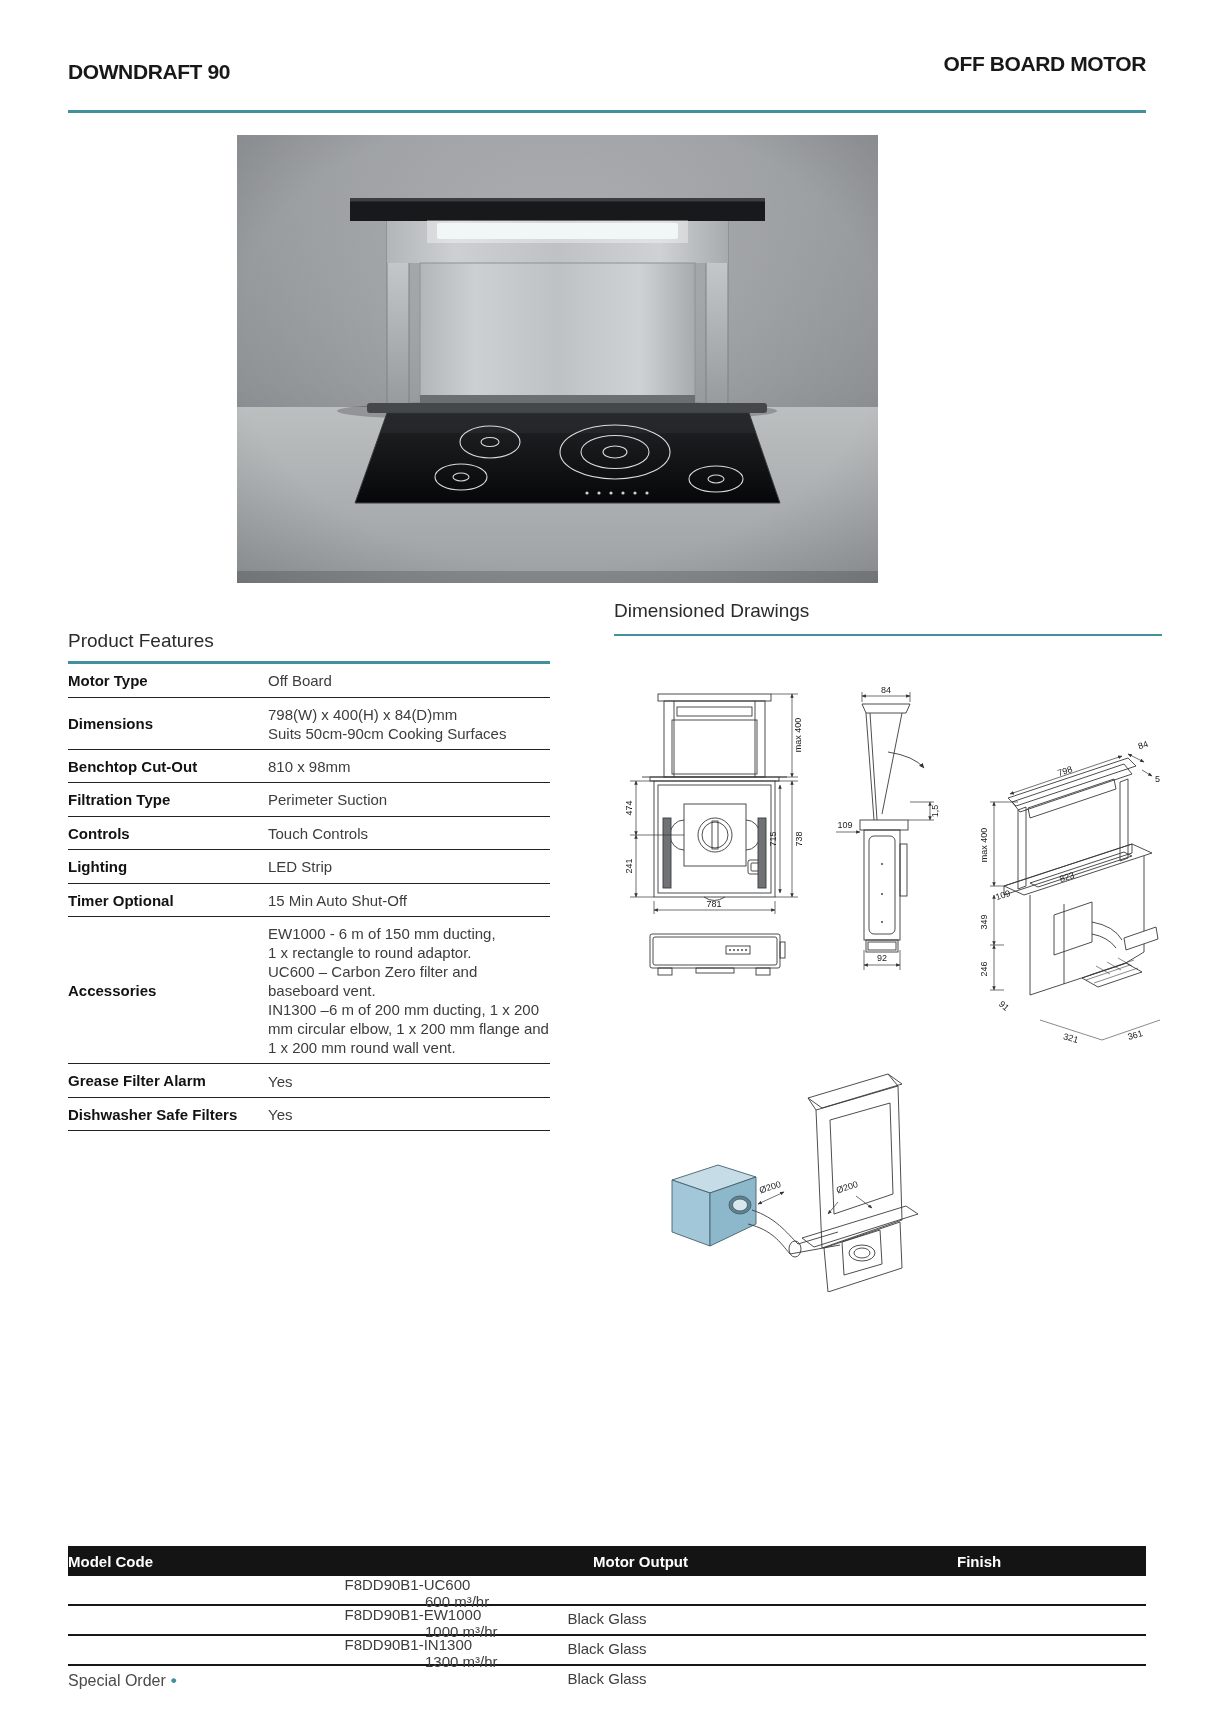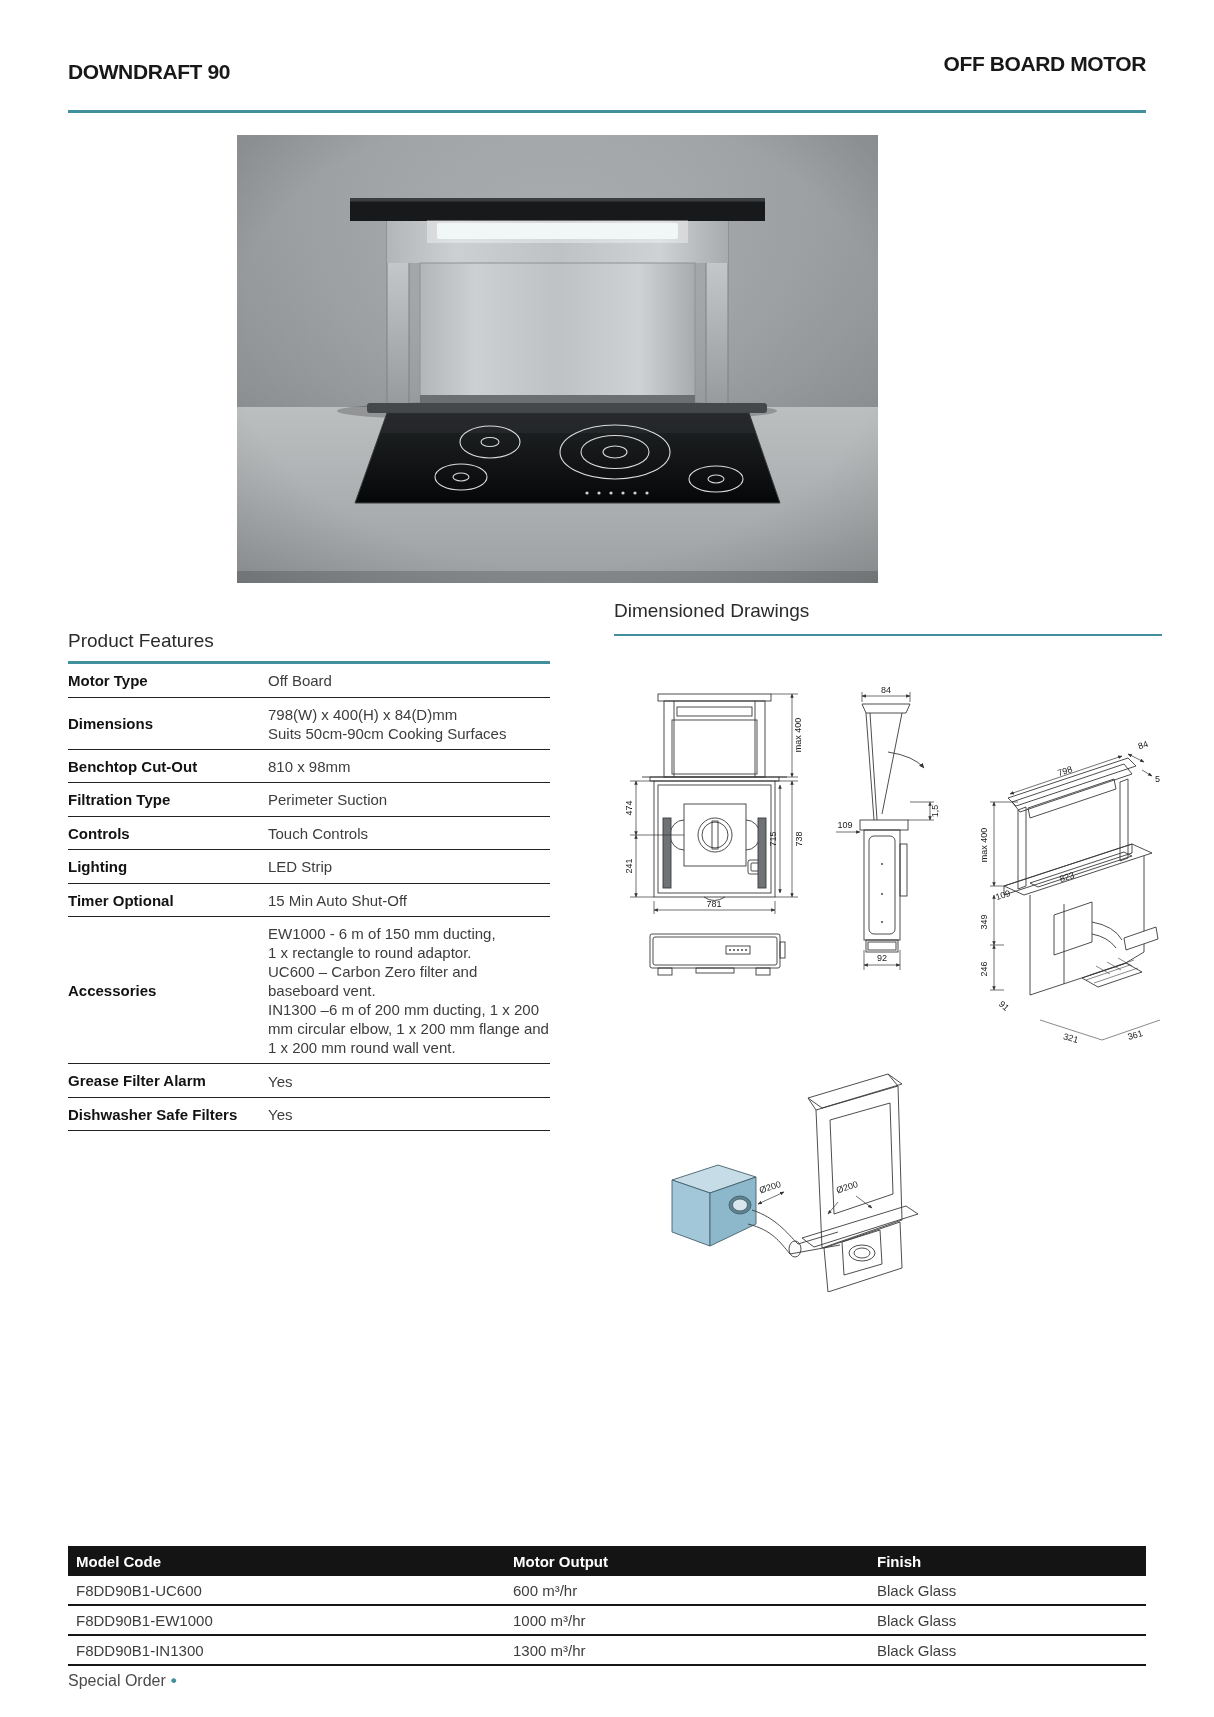--- a/index.html
+++ b/index.html
@@ -29,22 +29,22 @@
   
   #drawings { left:598px; top:600px; width:548px;margin-left:16px; }
   #drawings-head { border-bottom:2.5px solid #428f9d; padding-bottom:12px; }
   #draw-area { position:relative; height:660px; }
   .dsvg { position:absolute; }
   svg text { font-family:"Liberation Sans", sans-serif; font-size:9px; fill:#222; }
 
   
   #models { left:68px; top:1546px; width:1078px; font-size:15px; }
   .mhead { display:flex; background:#141414; color:#ffffff; font-weight:700; height:30px; align-items:center; }
-  .mrow { display:flex; height:30px; align-items:center; color:#3d3d3d; border-bottom:2px solid #161616; background:#fff; }
-  .mc1 { width:445px; padding-left:8px; }
+  .mrow { display:flex; height:30px; align-items:center; color:#3d3d3d; border-bottom:2px solid #161616; background:#fff;flex-direction:column; }
+  .mc1 { width:525px; }
   .mc2 { width:364px; }
   .mc3 { flex:1; }
 
   
   #footer { left:68px; top:1671px; font-size:16px; color:#4b4b4b; }
   #footer .dot { color:#428f9d; font-size:17px; margin-left:5px; font-weight:700; }
 </style>
 </head>
 <body>
 

